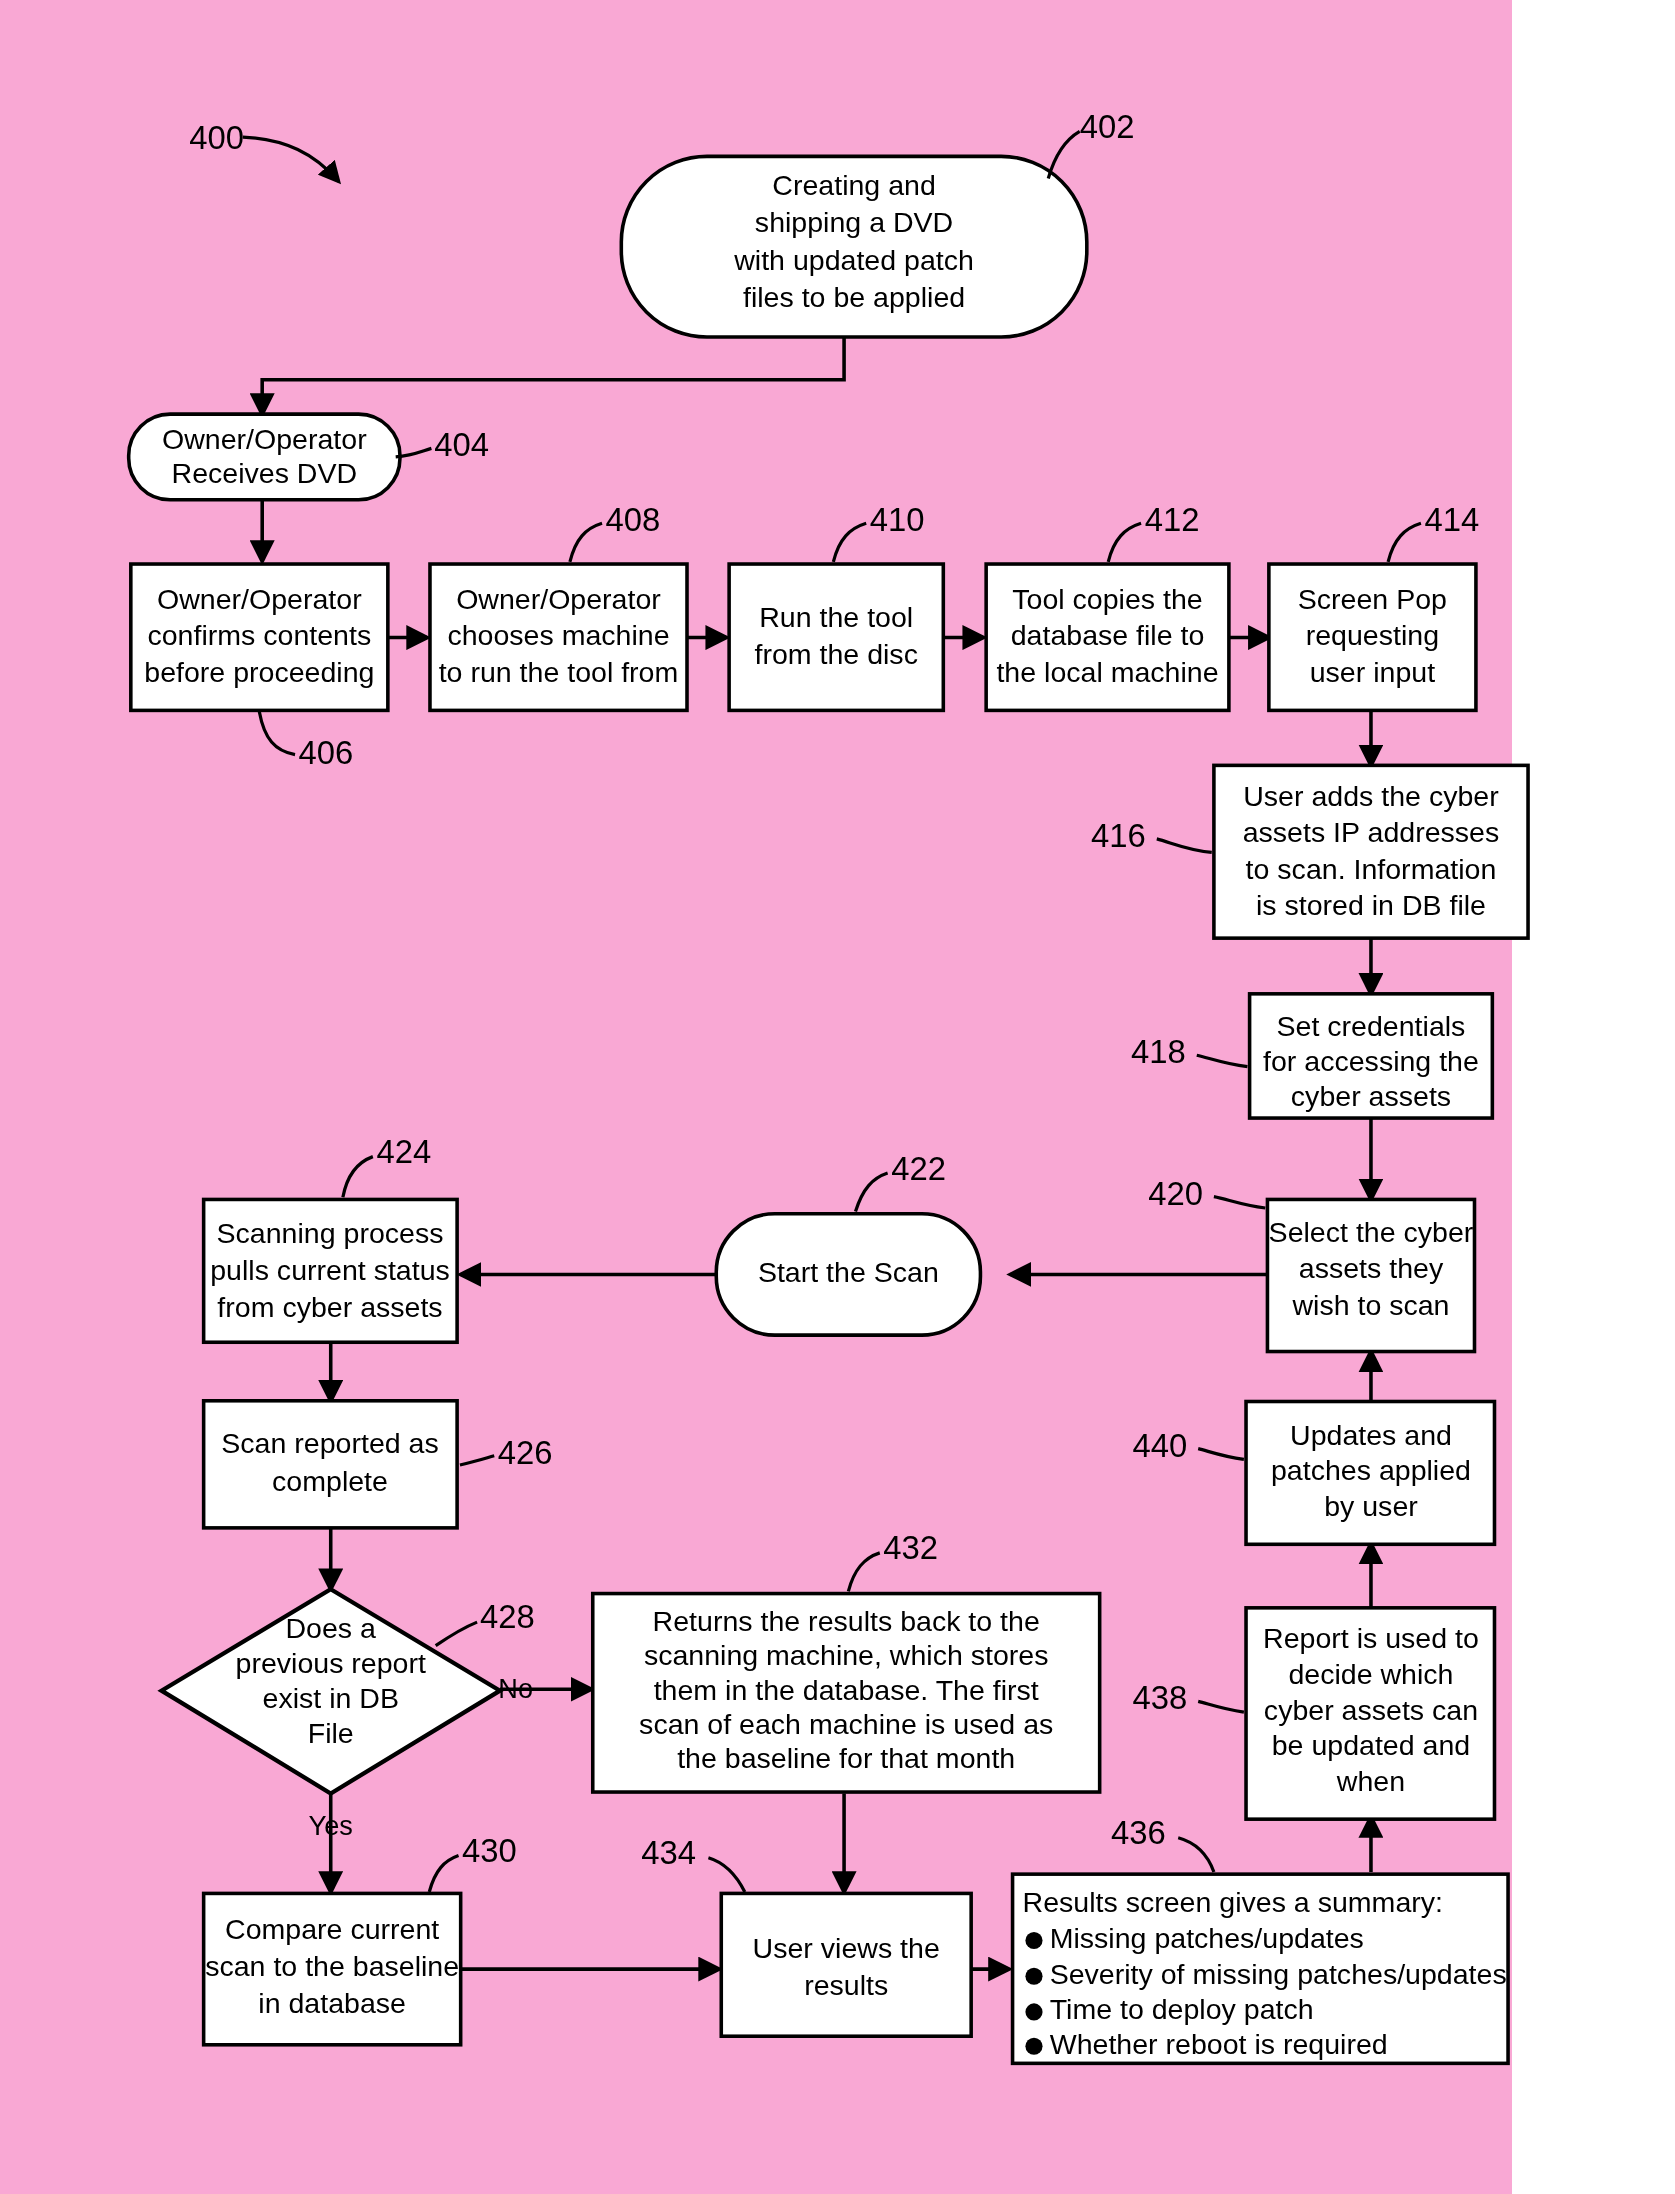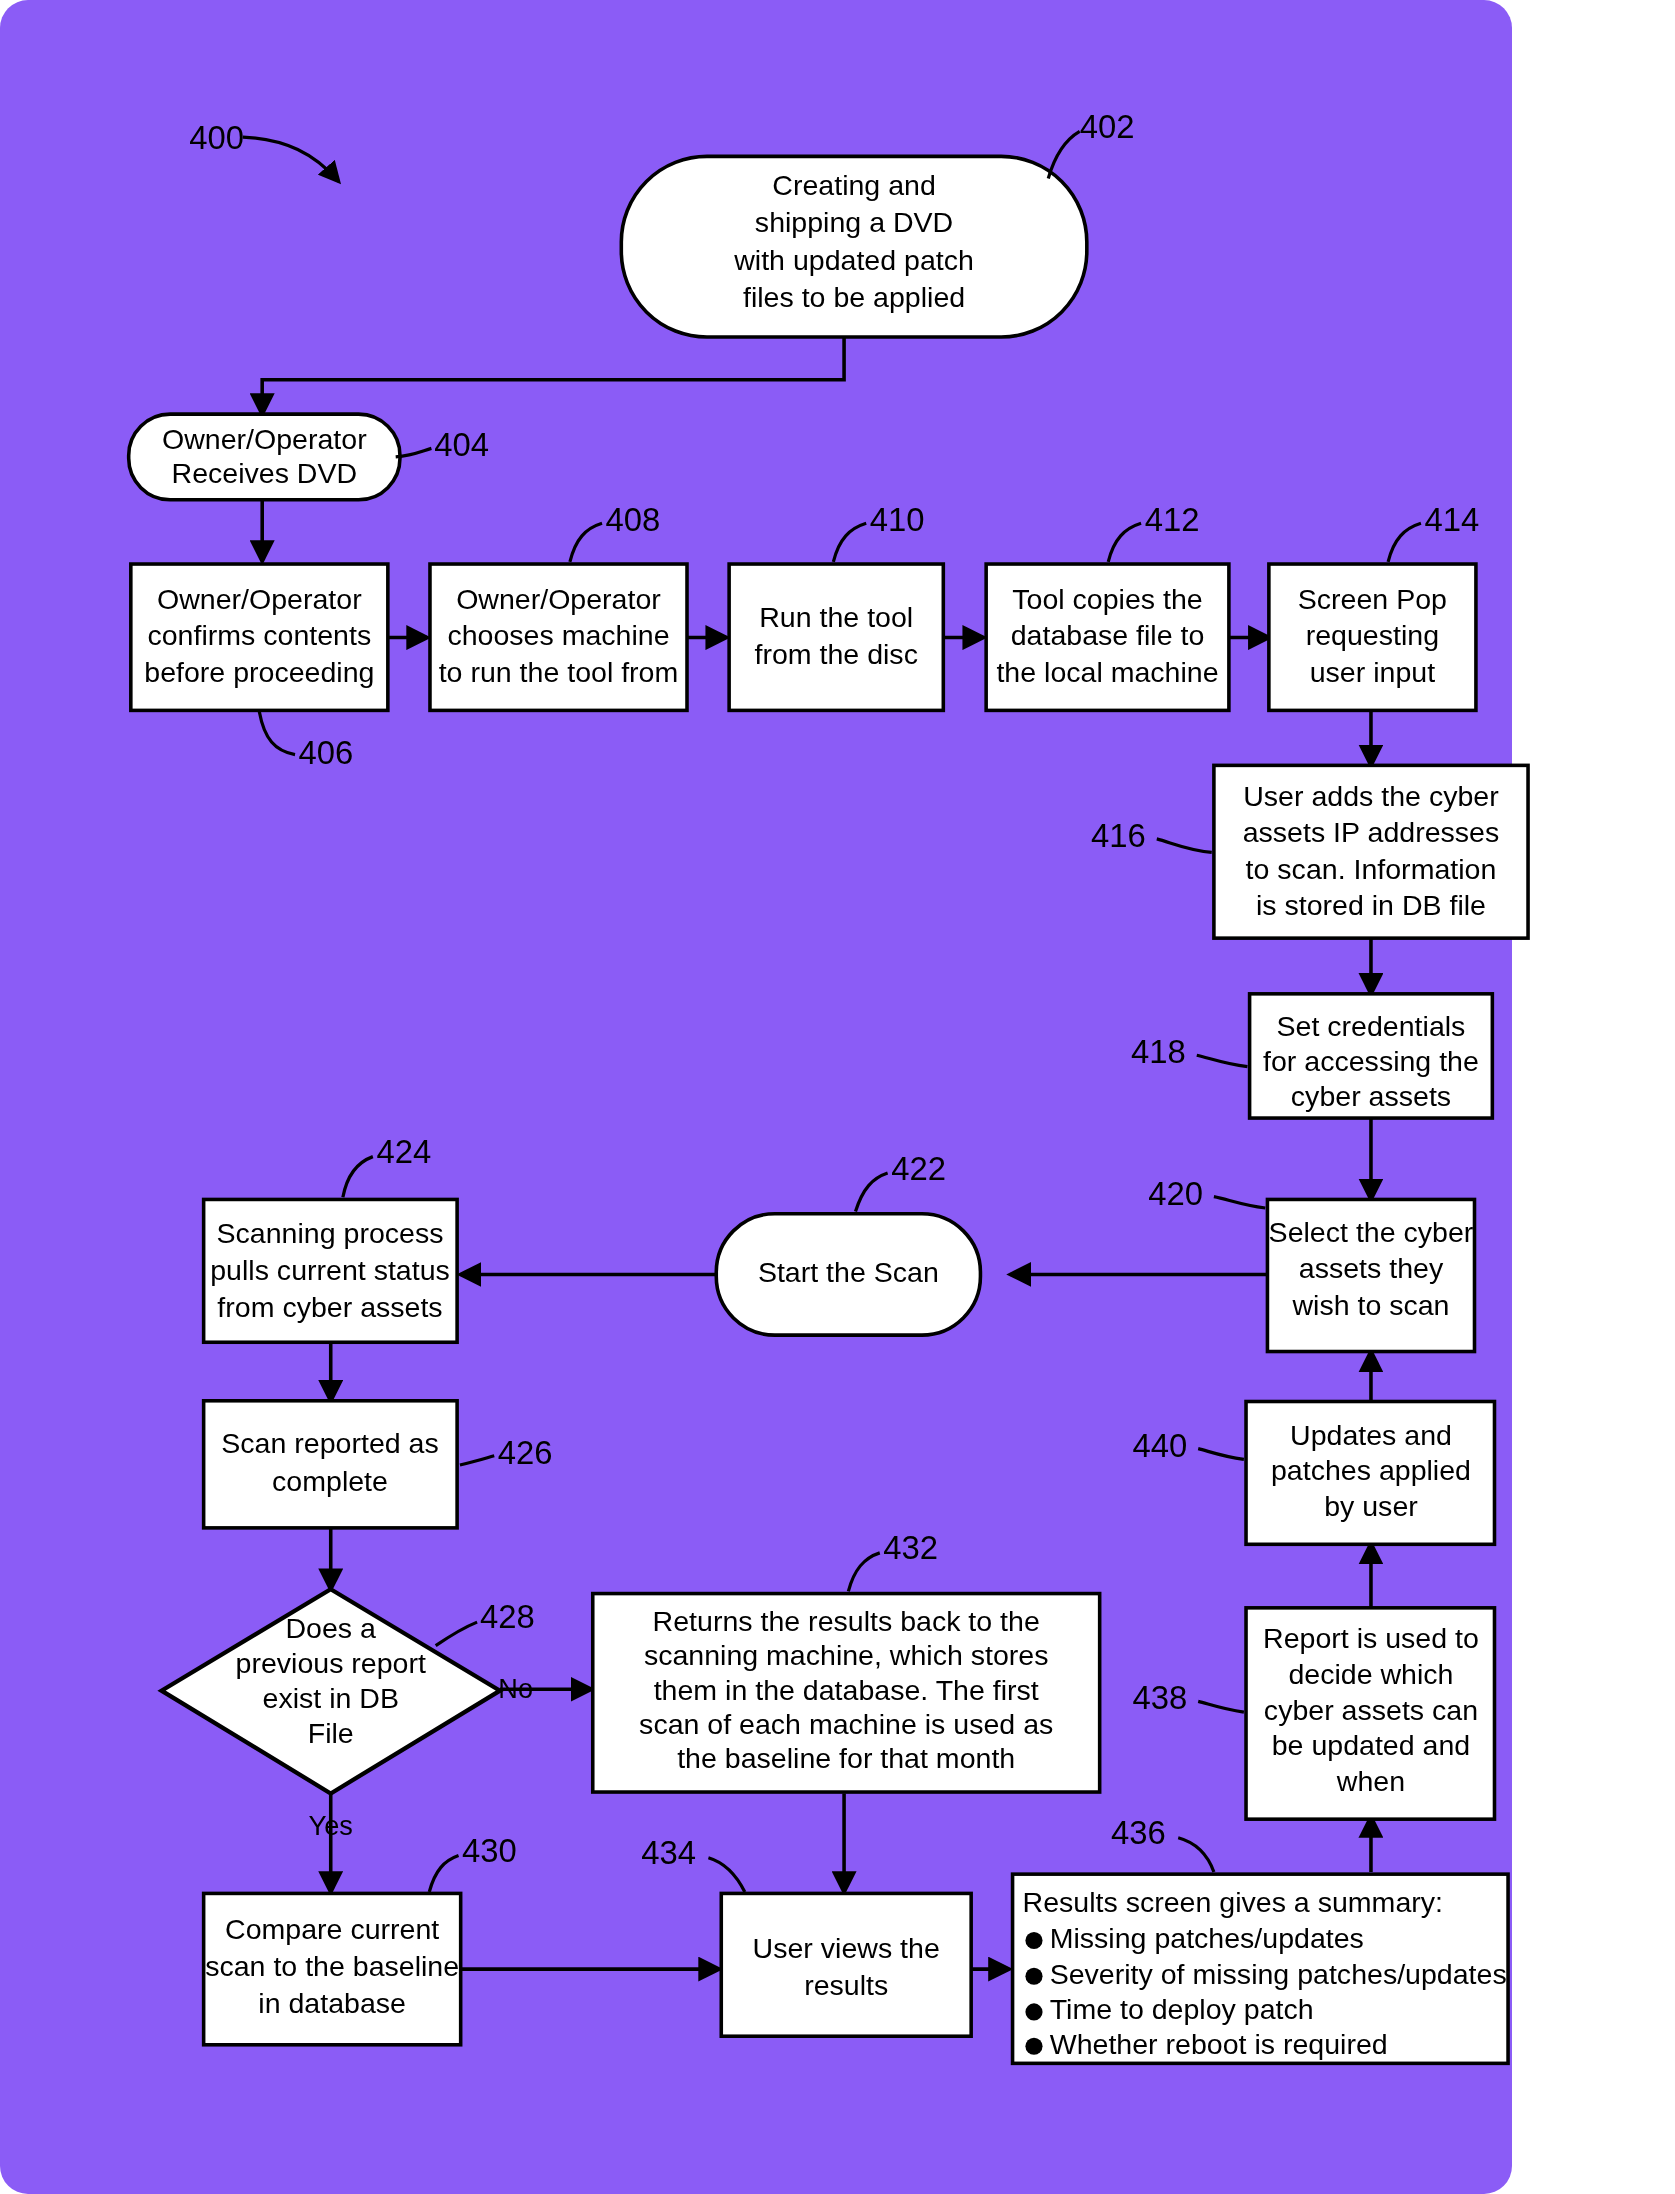--- a/index.html
+++ b/index.html
@@ -10,22 +10,21 @@
   body {
     width: 1676px;
     height: 2194px;
     font-family: "Liberation Sans", sans-serif;
     overflow: hidden;
   }
   #figure-root {
     position: relative;
     width: 1512px;
     height: 2194px;
-    background: #8b5cf6;
-    border-radius: 28px;
+    background: #f9a8d4;
   }
   svg.flow {
     display: block;
     width: 1676px;
     height: 2194px;
   }
   .shape-stroke {
     fill: #ffffff;
     stroke: #000000;
     stroke-width: 5;

